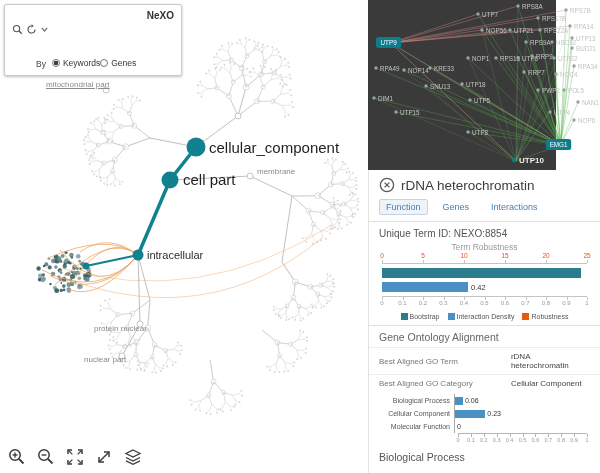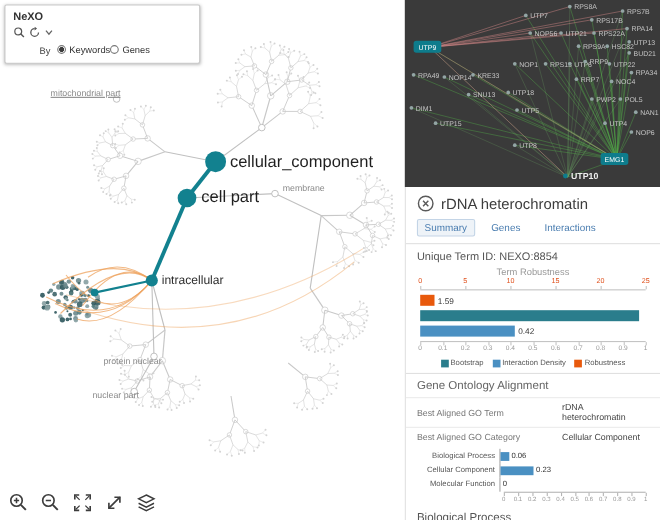--- a/index.html
+++ b/index.html
@@ -11,37 +11,37 @@
   #left-panel{position:absolute;left:0;top:0;width:368px;height:473px;background:#fff;overflow:hidden;}
   #tree-svg{position:absolute;left:0;top:0;}
   .tree-label{position:absolute;color:#8a8a8a;font-size:8px;white-space:nowrap;}
   .tree-label.big{color:#1f1f1f;font-size:15px;}
   .tree-label.mid{color:#2e2e2e;font-size:11px;}
 
   
   #search-widget{position:absolute;left:4px;top:4px;width:178px;background:#fff;
     border:1px solid #c9c9c9;border-radius:2px;box-shadow:0 1px 3px rgba(0,0,0,.25);
     padding:5px 7px 6px;}
-  .sw-title{font-size:10px;font-weight:bold;color:#333;margin-bottom:3px;}
+  .sw-title{font-size:10px;font-weight:bold;color:#333;margin-bottom:3px;text-align:right;}
   .sw-row{display:flex;align-items:center;gap:3px;}
   #search-input{flex:1;min-width:0;border:1px solid #d0d0d0;border-radius:2px;
     padding:2px 4px;font-size:8.5px;color:#444;font-family:"Liberation Sans",sans-serif;}
   #search-input::placeholder{color:#aaa;}
   .sw-icon{display:inline-flex;align-items:center;cursor:pointer;}
-  .sw-row2{display:flex;align-items:center;gap:6px;margin-top:5px;font-size:8.5px;color:#444;padding-left:24px;}
+  .sw-row2{display:flex;align-items:center;gap:6px;margin-top:23px;font-size:8.5px;color:#444;padding-left:24px;}
   .radio-opt{display:inline-flex;align-items:center;gap:3px;cursor:pointer;color:#333;}
   .radio-dot{width:8px;height:8px;border:1px solid #777;border-radius:50%;background:#fff;}
   .radio-dot.sel{background:radial-gradient(circle,#3c3c3c 0 2px,#fff 2.6px);}
 
   
   #tree-toolbar{position:absolute;left:6px;bottom:5px;display:flex;gap:7px;}
   .tb-btn{width:22px;height:22px;display:flex;align-items:center;justify-content:center;cursor:pointer;}
 
   
-  #network-panel{position:absolute;left:368px;top:0;width:232px;height:170px;background:#3a3a3a;}
+  #network-panel{position:absolute;left:368px;top:0;width:188px;height:170px;background:#3a3a3a;}
   #net-svg text{font-family:"Liberation Sans",sans-serif;}
 
   
   #detail-panel{position:absolute;left:368px;top:170px;width:232px;height:303px;background:#fff;
     border-left:1px solid #e2e2e2;overflow:hidden;}
   .dp-header{display:flex;align-items:center;gap:6px;padding:7px 10px 3px;}
   .dp-title{font-size:13.5px;color:#3c3c3c;}
   .close-btn{display:inline-flex;cursor:pointer;}
   .dp-tabs{display:flex;align-items:center;gap:8px;padding:3px 10px 6px;}
   .dp-tab{font-size:9px;color:#4a7db0;padding:2px 6px;cursor:pointer;border:1px solid transparent;}
@@ -1372,21 +1372,21 @@
     <div class="dp-header">
       <span class="close-btn">
         <svg width="16" height="16" viewBox="0 0 16 16">
             <circle cx="8" cy="8" r="6.6" fill="none" stroke="#5a5a5a" stroke-width="1.3"></circle>
             <path d="M5.6 5.6l4.8 4.8M10.4 5.6l-4.8 4.8" stroke="#5a5a5a" stroke-width="1.3"></path>
           </svg>
       </span>
       <span class="dp-title">rDNA heterochromatin</span>
     </div>
     <div class="dp-tabs" id="dp-tabs">
-        <span class="dp-tab active">Summary</span>
+        <span class="dp-tab active">Function</span>
         <span class="dp-tab">Genes</span>
         <span class="dp-tab">Interactions</span>
       </div>
     <div class="dp-divider"></div>
     <div class="dp-termid">
       <span>Unique Term ID:</span> <span>NEXO:8854</span>
     </div>
 
     <div class="rb-chart">
       <div class="rb-title">Term Robustness</div>
@@ -1398,24 +1398,20 @@
           <div class="tk-m" style="left: 40%;"></div>
           <div class="tk-l" style="left: 40%;">10</div>
           <div class="tk-m" style="left: 60%;"></div>
           <div class="tk-l" style="left: 60%;">15</div>
           <div class="tk-m" style="left: 80%;"></div>
           <div class="tk-l" style="left: 80%;">20</div>
           <div class="tk-m" style="left: 100%;"></div>
           <div class="tk-l" style="left: 100%;">25</div>
         </div>
       <div id="rb-bars">
-          <div class="rb-row">
-            <div class="rb-bar" style="width: 6.36%; background: rgb(232, 89, 12);"></div>
-            <div class="rb-val">1.59</div>
-          </div>
           <div class="rb-row">
             <div class="rb-bar" style="width: 97%; background: rgb(42, 125, 140);"></div>
           </div>
           <div class="rb-row">
             <div class="rb-bar" style="width: 42%; background: rgb(74, 144, 194);"></div>
             <div class="rb-val">0.42</div>
           </div>
         </div>
       <div class="rb-bottomaxis" id="rb-bottomaxis">
           <div class="tk-m" style="left: 0%;"></div>

